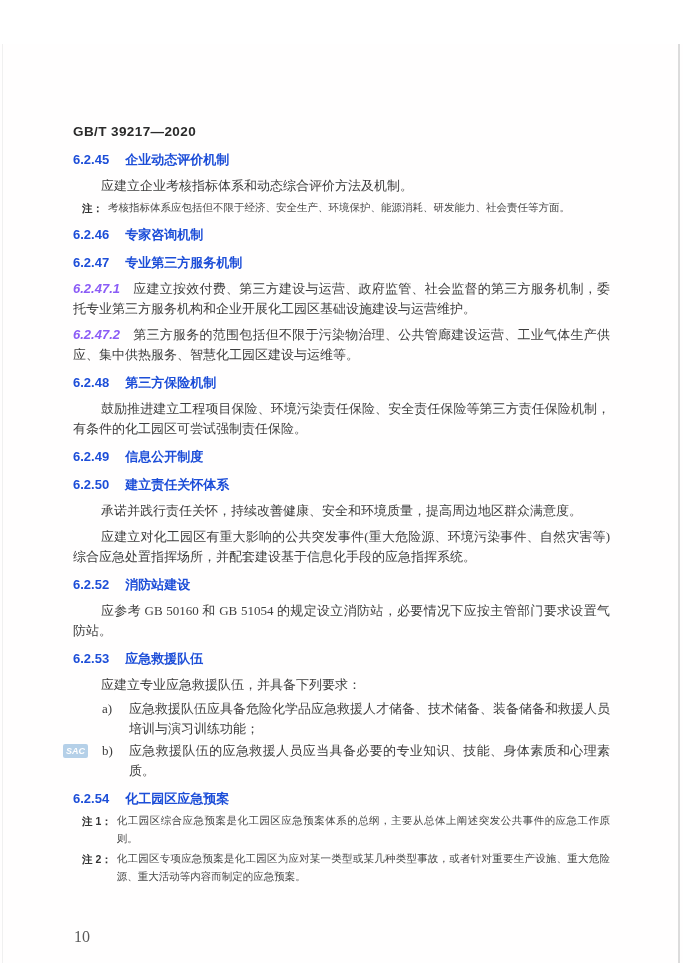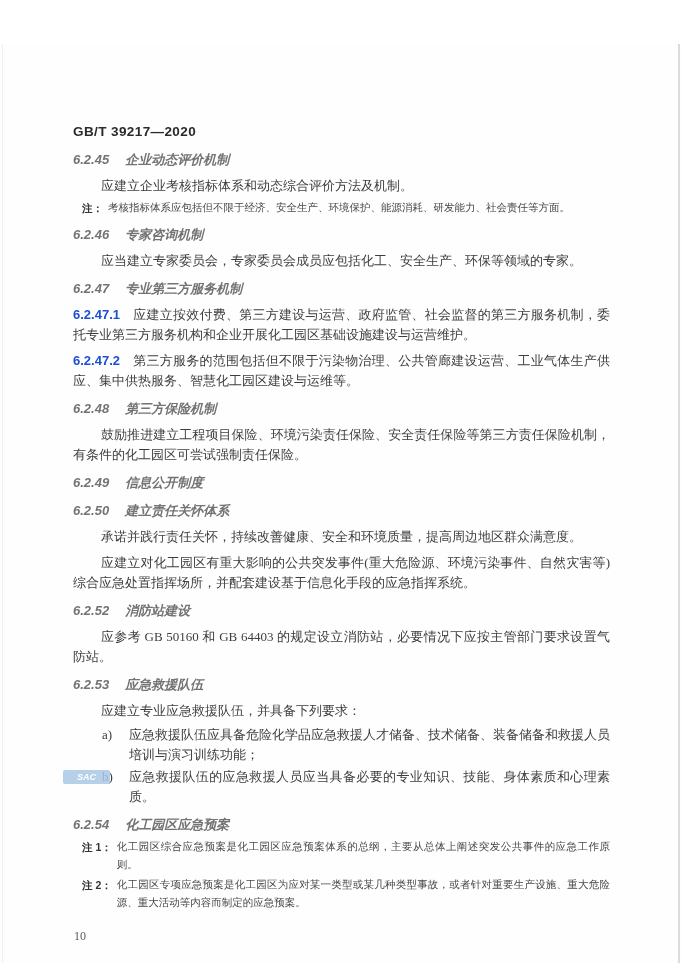--- a/index.html
+++ b/index.html
@@ -7,79 +7,78 @@
     position:relative;width:683px;height:963px;background:#fffefe;overflow:hidden;
     font-family:"Liberation Serif","DejaVu Serif",serif;color:#3d3d3d;margin-top:44px;
   }
   .content{position:absolute;left:73px;top:78px;width:537px;}
   .doc-header{
     font-family:"Liberation Sans","DejaVu Sans",sans-serif;font-weight:bold;
     font-size:13.5px;line-height:20px;color:#2a2a2a;letter-spacing:.4px;margin:0 0 8px 0;
   }
   .sec-heading{
     font-family:"Liberation Sans","DejaVu Sans",sans-serif;font-weight:bold;
-    font-size:13px;line-height:20px;color:#737373;margin:8px 0 0 0;font-style:italic;
+    font-size:13px;line-height:20px;color:#1d4ed8;margin:8px 0 0 0;
   }
   .sec-heading .h-num{margin-right:16px;}
   .para{font-size:13px;line-height:20px;margin:6px 0 0 0;text-align:justify;}
   .para.indent{text-indent:28px;}
   .subpara{font-size:13px;line-height:20px;margin:6px 0 0 0;text-align:justify;}
   .subpara .c-num{
     font-family:"Liberation Sans","DejaVu Sans",sans-serif;font-weight:bold;
-    color:#1d4ed8;margin-right:13px;
+    color:#8b5cf6;margin-right:13px;font-style:italic;
   }
   .note{display:flex;font-size:10.5px;line-height:18px;margin:3px 0 0 0;color:#474747;padding-left:9px;}
   .note + .note{margin-top:2px;}
   .note-label{font-family:"Liberation Sans","DejaVu Sans",sans-serif;font-weight:bold;
     white-space:nowrap;margin-right:5px;color:#333;}
   .note-text{flex:1;text-align:justify;}
   .list-item{display:flex;font-size:13px;line-height:20px;margin:2px 0 0 29px;position:relative;}
   .list-item.first{margin-top:4px;}
   .list-label{flex:none;width:27px;}
   .list-text{flex:1;text-align:justify;}
   .watermark{
-    position:absolute;left:-39px;top:3px;width:47px;height:14px;background:#a9c8e5;
+    position:absolute;left:-39px;top:3px;width:25px;height:14px;background:#a9c8e5;
     border-radius:2px;color:#ffffff;font-style:italic;font-weight:bold;font-size:9px;
     font-family:"Liberation Sans","DejaVu Sans",sans-serif;
     display:flex;align-items:center;justify-content:center;opacity:.85;
   }
   .page-number{
-    position:absolute;left:74px;top:884px;font-size:12px;line-height:17px;color:#5a5a5a;
+    position:absolute;left:74px;top:884px;font-size:16px;line-height:17px;color:#5a5a5a;
   }
   .edge-right{position:absolute;top:0;bottom:0;right:3px;width:2px;background:#dcdcdc;}
   .edge-bottom{position:absolute;left:0;right:0;bottom:0;height:5px;background:#dedede;}
   .edge-bottom-inner{position:absolute;left:0;right:0;bottom:5px;height:1px;background:#ebebeb;}
   .edge-left{position:absolute;top:0;bottom:0;left:2px;width:1px;background:#f0f0f0;}
 </style>
 </head>
 <body>
 
 <div class="page">
   <div class="content">
     <div class="doc-header">GB/T 39217—2020</div>
     <div id="sections">
         <div class="sec-heading"><span class="h-num">6.2.45</span><span class="h-title">企业动态评价机制</span></div>
         <div class="para indent">应建立企业考核指标体系和动态综合评价方法及机制。</div>
         <div class="note">
           <span class="note-label">注：</span>
           <span class="note-text">考核指标体系应包括但不限于经济、安全生产、环境保护、能源消耗、研发能力、社会责任等方面。</span>
         </div>
         <div class="sec-heading"><span class="h-num">6.2.46</span><span class="h-title">专家咨询机制</span></div>
-        <div class="para indent">应当建立专家委员会，专家委员会成员应包括化工、安全生产、环保等领域的专家。</div>
         <div class="sec-heading"><span class="h-num">6.2.47</span><span class="h-title">专业第三方服务机制</span></div>
         <div class="subpara"><span class="c-num">6.2.47.1</span><span class="c-text">应建立按效付费、第三方建设与运营、政府监管、社会监督的第三方服务机制，委托专业第三方服务机构和企业开展化工园区基础设施建设与运营维护。</span></div>
         <div class="subpara"><span class="c-num">6.2.47.2</span><span class="c-text">第三方服务的范围包括但不限于污染物治理、公共管廊建设运营、工业气体生产供应、集中供热服务、智慧化工园区建设与运维等。</span></div>
         <div class="sec-heading"><span class="h-num">6.2.48</span><span class="h-title">第三方保险机制</span></div>
         <div class="para indent">鼓励推进建立工程项目保险、环境污染责任保险、安全责任保险等第三方责任保险机制，有条件的化工园区可尝试强制责任保险。</div>
         <div class="sec-heading"><span class="h-num">6.2.49</span><span class="h-title">信息公开制度</span></div>
         <div class="sec-heading"><span class="h-num">6.2.50</span><span class="h-title">建立责任关怀体系</span></div>
         <div class="para indent">承诺并践行责任关怀，持续改善健康、安全和环境质量，提高周边地区群众满意度。</div>
         <div class="para indent">应建立对化工园区有重大影响的公共突发事件(重大危险源、环境污染事件、自然灾害等)综合应急处置指挥场所，并配套建设基于信息化手段的应急指挥系统。</div>
         <div class="sec-heading"><span class="h-num">6.2.52</span><span class="h-title">消防站建设</span></div>
-        <div class="para indent">应参考 GB 50160 和 GB 64403 的规定设立消防站，必要情况下应按主管部门要求设置气防站。</div>
+        <div class="para indent">应参考 GB 50160 和 GB 51054 的规定设立消防站，必要情况下应按主管部门要求设置气防站。</div>
         <div class="sec-heading"><span class="h-num">6.2.53</span><span class="h-title">应急救援队伍</span></div>
         <div class="para indent">应建立专业应急救援队伍，并具备下列要求：</div>
         <div class="list-item first">
           <span class="list-label">a)</span>
           <span class="list-text">应急救援队伍应具备危险化学品应急救援人才储备、技术储备、装备储备和救援人员培训与演习训练功能；</span>
         </div>
         <div class="list-item">
           <span class="watermark">SAC</span>
           <span class="list-label">b)</span>
           <span class="list-text">应急救援队伍的应急救援人员应当具备必要的专业知识、技能、身体素质和心理素质。</span>

